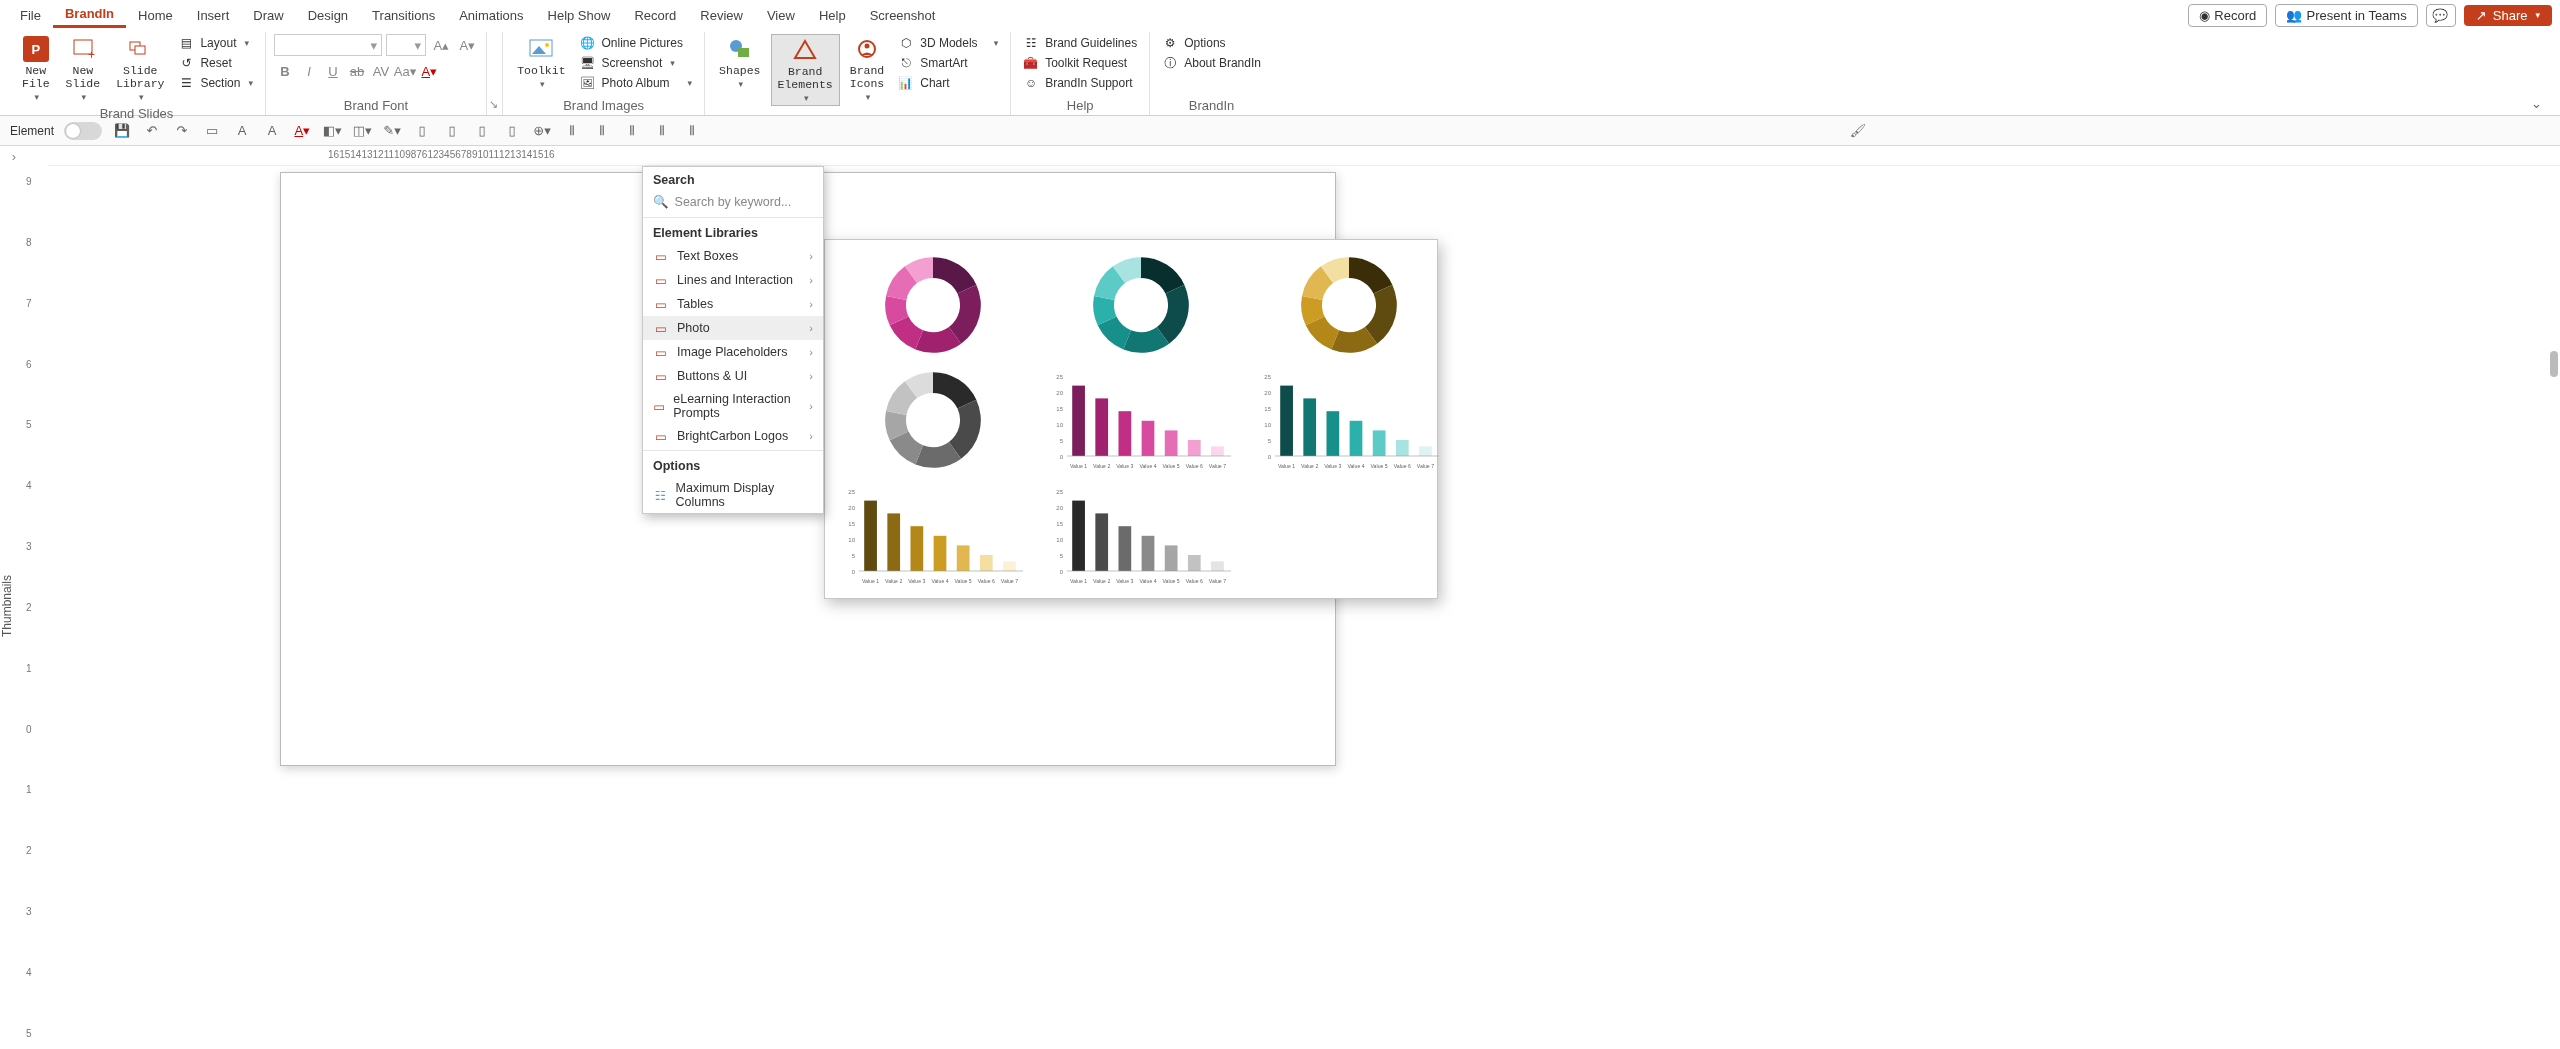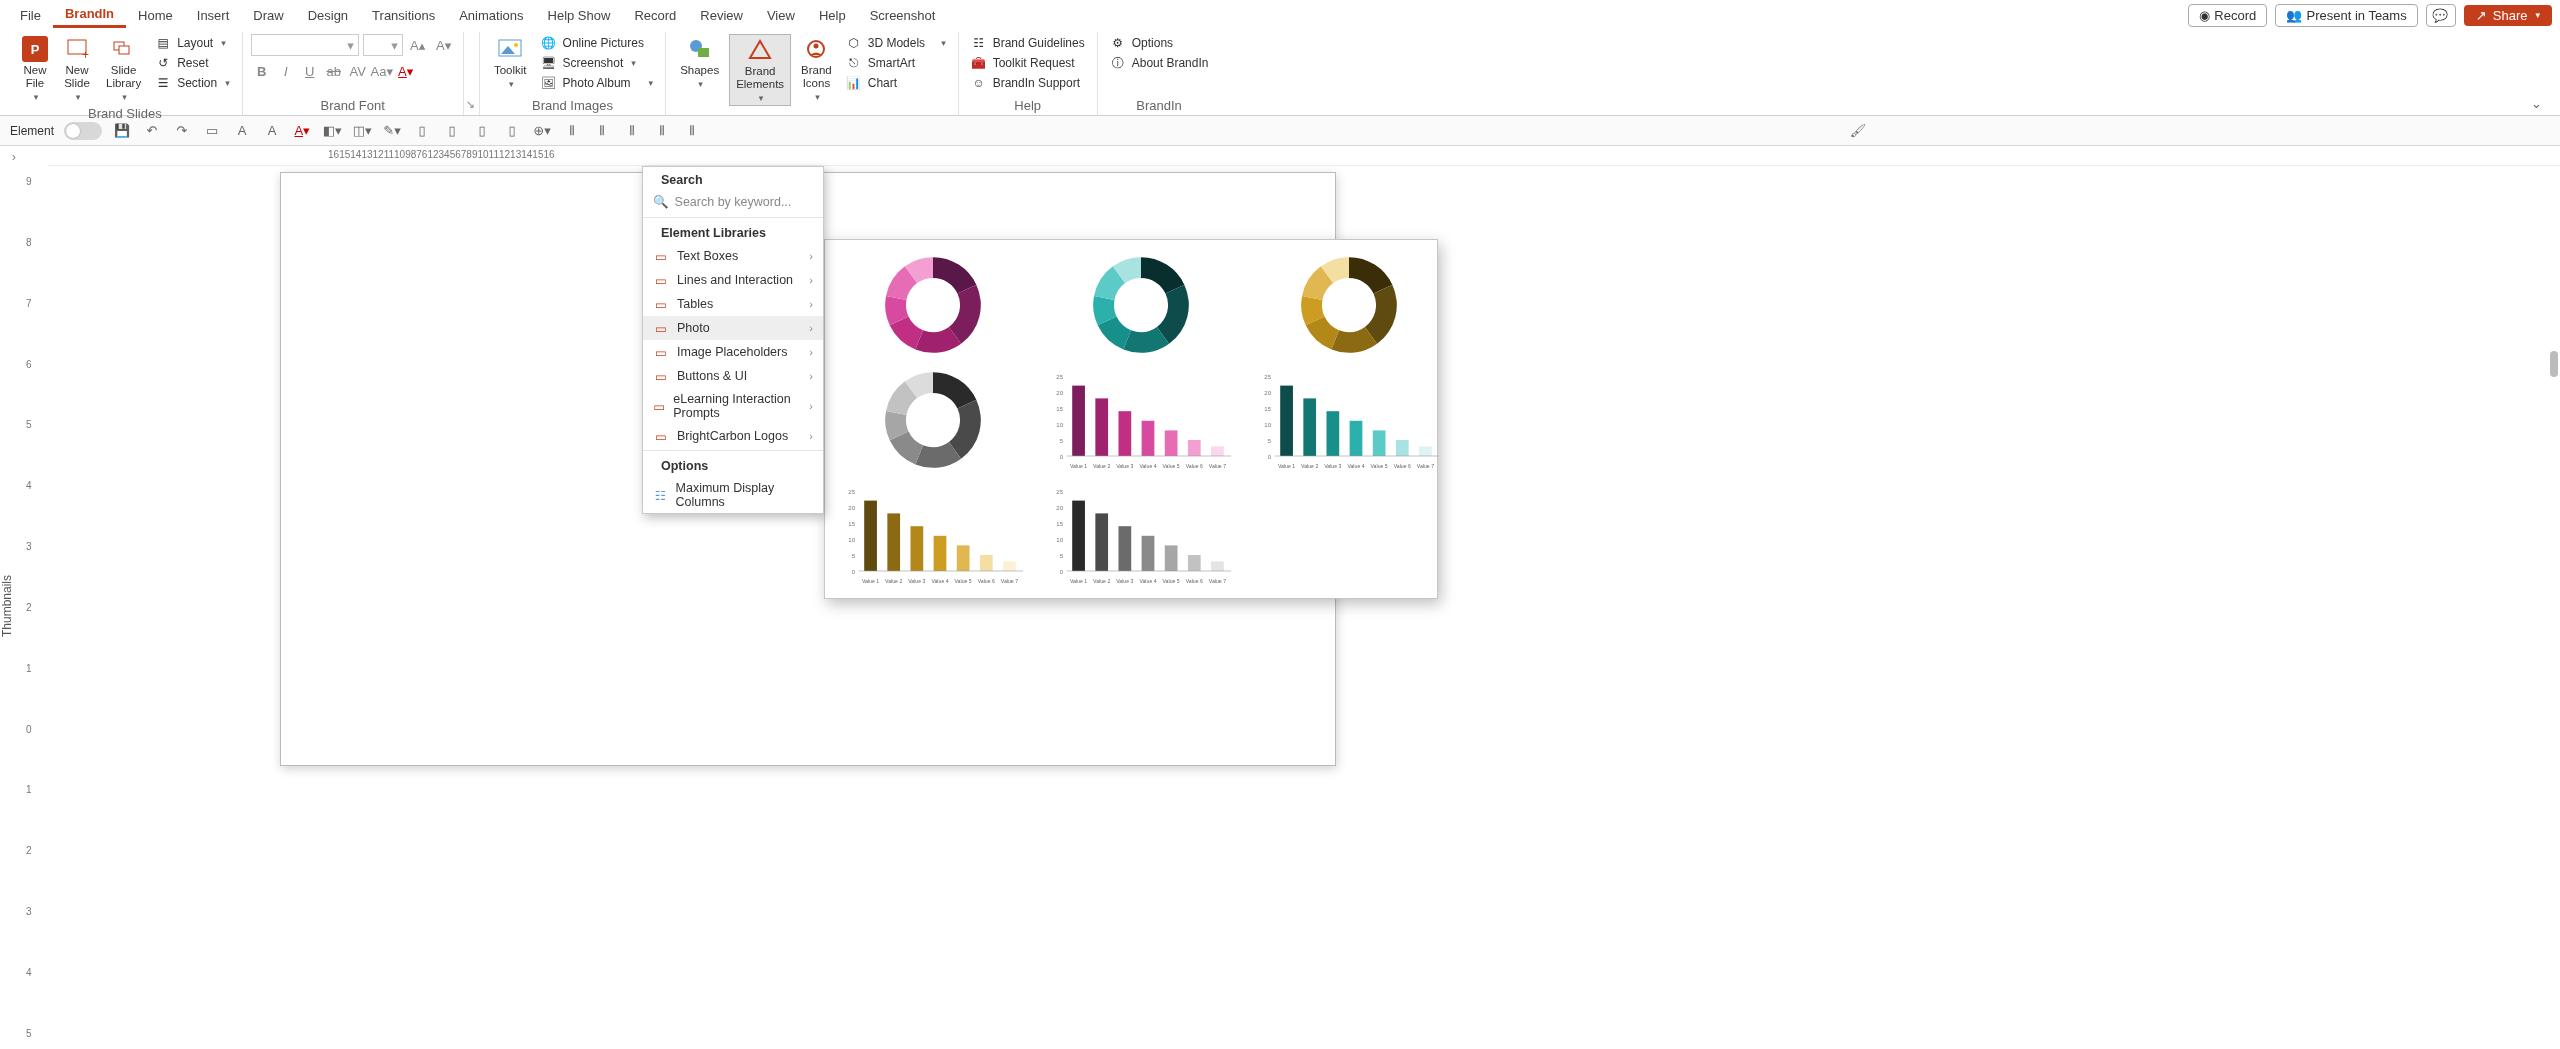--- a/index.html
+++ b/index.html
@@ -13,21 +13,21 @@
 .btn-outline { border: 1px solid #aaa; border-radius: 4px; padding: 3px 10px; display: flex; align-items: center; gap: 4px; background: #fff; cursor: pointer; }
 .btn-share { background: #c43e1c; color: #fff; border: none; border-radius: 4px; padding: 3px 12px; display: flex; align-items: center; gap: 6px; cursor: pointer; }
 
 
 .ribbon { display: flex; height: 86px; border-bottom: 1px solid #d0d0d0; padding: 2px 8px 0 8px; background: #fff; }
 .group { display: flex; flex-direction: column; justify-content: space-between; padding: 2px 8px 2px 8px; border-right: 1px solid #e2e2e2; }
 .group-body { display: flex; align-items: flex-start; gap: 4px; }
 .group-label { font-size: 13px; color: #666; text-align: center; padding-top: 2px; }
 .big-btn { display: flex; flex-direction: column; align-items: center; gap: 2px; padding: 2px 6px; cursor: pointer; }
 .big-btn .ico { width: 26px; height: 26px; display: flex; align-items: center; justify-content: center; }
-.big-btn .lbl { font-size: 11.5px; line-height: 13px; text-align: center; white-space: pre-line; }
+.big-btn .lbl { font-size: 11.5px; line-height: 13px; text-align: center; white-space: pre-line; font-family: Liberation Mono, monospace; }
 .big-btn.active { background: #e6e6e6; border: 1px solid #b5b5b5; }
 .small-btn { display: flex; align-items: center; gap: 6px; padding: 1px 4px; cursor: pointer; font-size: 12px; }
 .small-btn .ico { width: 16px; height: 16px; display: flex; align-items: center; justify-content: center; }
 .stack { display: flex; flex-direction: column; gap: 2px; }
 .caret { font-size: 9px; color: #666; margin-left: 2px; }
 .ribbon-collapse { margin-left: auto; display: flex; align-items: flex-end; padding: 4px 10px; color: #666; cursor: pointer; }
 
 
 .font-combo { border: 1px solid #ccc; width: 108px; height: 22px; background: #fff; display: flex; align-items: center; justify-content: flex-end; padding-right: 4px; color: #999; }
 .size-combo { border: 1px solid #ccc; width: 40px; height: 22px; background: #fff; display: flex; align-items: center; justify-content: flex-end; padding-right: 4px; color: #999; }
@@ -50,21 +50,21 @@
 
 .workspace { display: flex; height: calc(1049px - 30px - 86px - 30px - 20px); background: #fff; }
 .thumb-col { width: 20px; writing-mode: vertical-rl; transform: rotate(180deg); text-align: center; color: #555; font-size: 12px; padding-top: 4px; }
 .vruler { width: 28px; position: relative; font-size: 10px; color: #777; }
 .vruler-ticks { position: absolute; top: 10px; bottom: 10px; left: 6px; display: flex; flex-direction: column; justify-content: space-between; }
 .canvas-area { flex: 1; position: relative; background: #fff; }
 .slide { position: absolute; left: 232px; top: 6px; width: 1056px; height: 594px; background: #fff; border: 1px solid #bbb; box-shadow: 1px 3px 10px rgba(0,0,0,.18); }
 
 
 .dropdown { position: absolute; left: 594px; top: 0px; width: 182px; background: #fff; border: 1px solid #c9c9c9; box-shadow: 2px 4px 10px rgba(0,0,0,.25); z-index: 30; }
-.dd-header { font-weight: 700; font-size: 12.5px; padding: 6px 10px 4px 18px; color: #333; }
+.dd-header { font-weight: 700; font-size: 12.5px; padding: 6px 10px 4px 10px; color: #333; }
 .dd-item { display: flex; align-items: center; gap: 8px; padding: 4px 10px; cursor: pointer; font-size: 12.5px; }
 .dd-item:hover, .dd-item.hover { background: #eee; }
 .dd-item .ico { width: 16px; height: 16px; display: flex; align-items: center; justify-content: center; color: #c43e1c; }
 .dd-item .arrow { margin-left: auto; color: #888; font-size: 11px; }
 .dd-sep { border-top: 1px solid #e4e4e4; margin: 2px 0; }
 .dd-search { display: flex; align-items: center; gap: 6px; padding: 3px 10px 6px 10px; color: #888; font-size: 12.5px; cursor: text; }
 
 
 .gallery { position: absolute; left: 776px; top: 73px; width: 614px; height: 360px; background: #fff; border: 1px solid #c6c6c6; box-shadow: 3px 5px 14px rgba(0,0,0,.25); padding: 12px 16px 10px 16px; display: grid; grid-template-columns: repeat(3, 1fr); grid-template-rows: repeat(3, 1fr); gap: 8px 24px; z-index: 29; }
 .gcell { display: flex; flex-direction: column; align-items: center; justify-content: center; }

